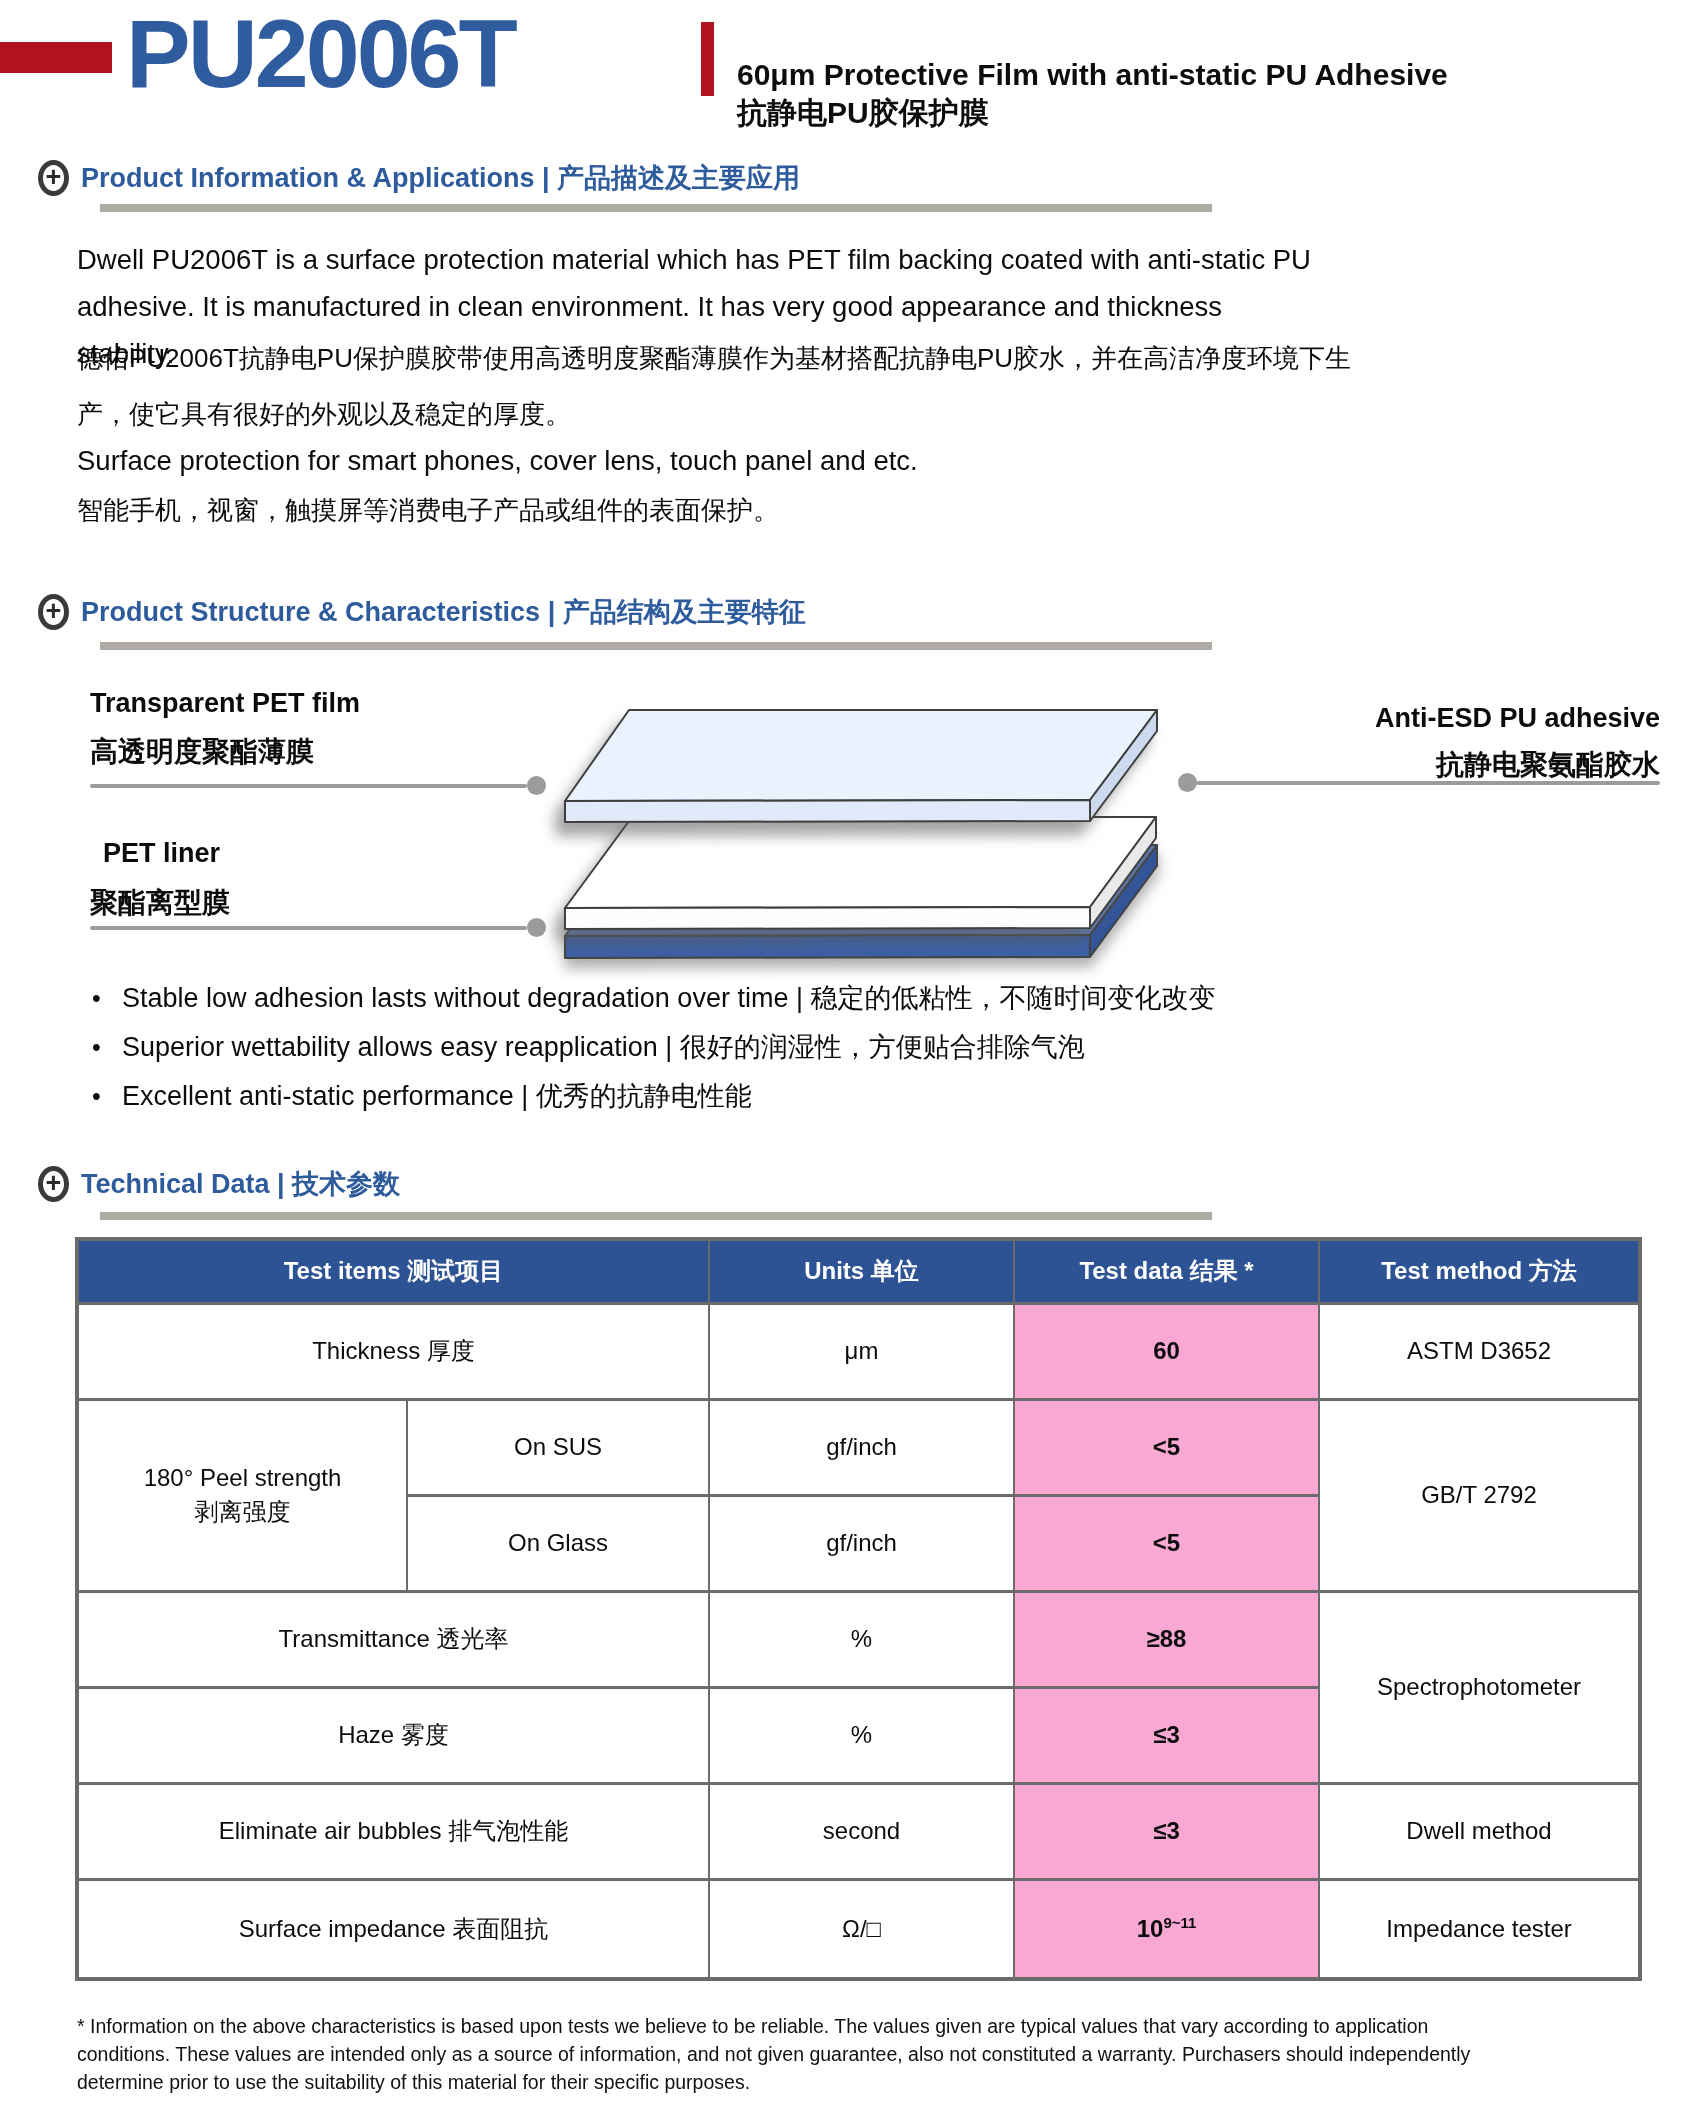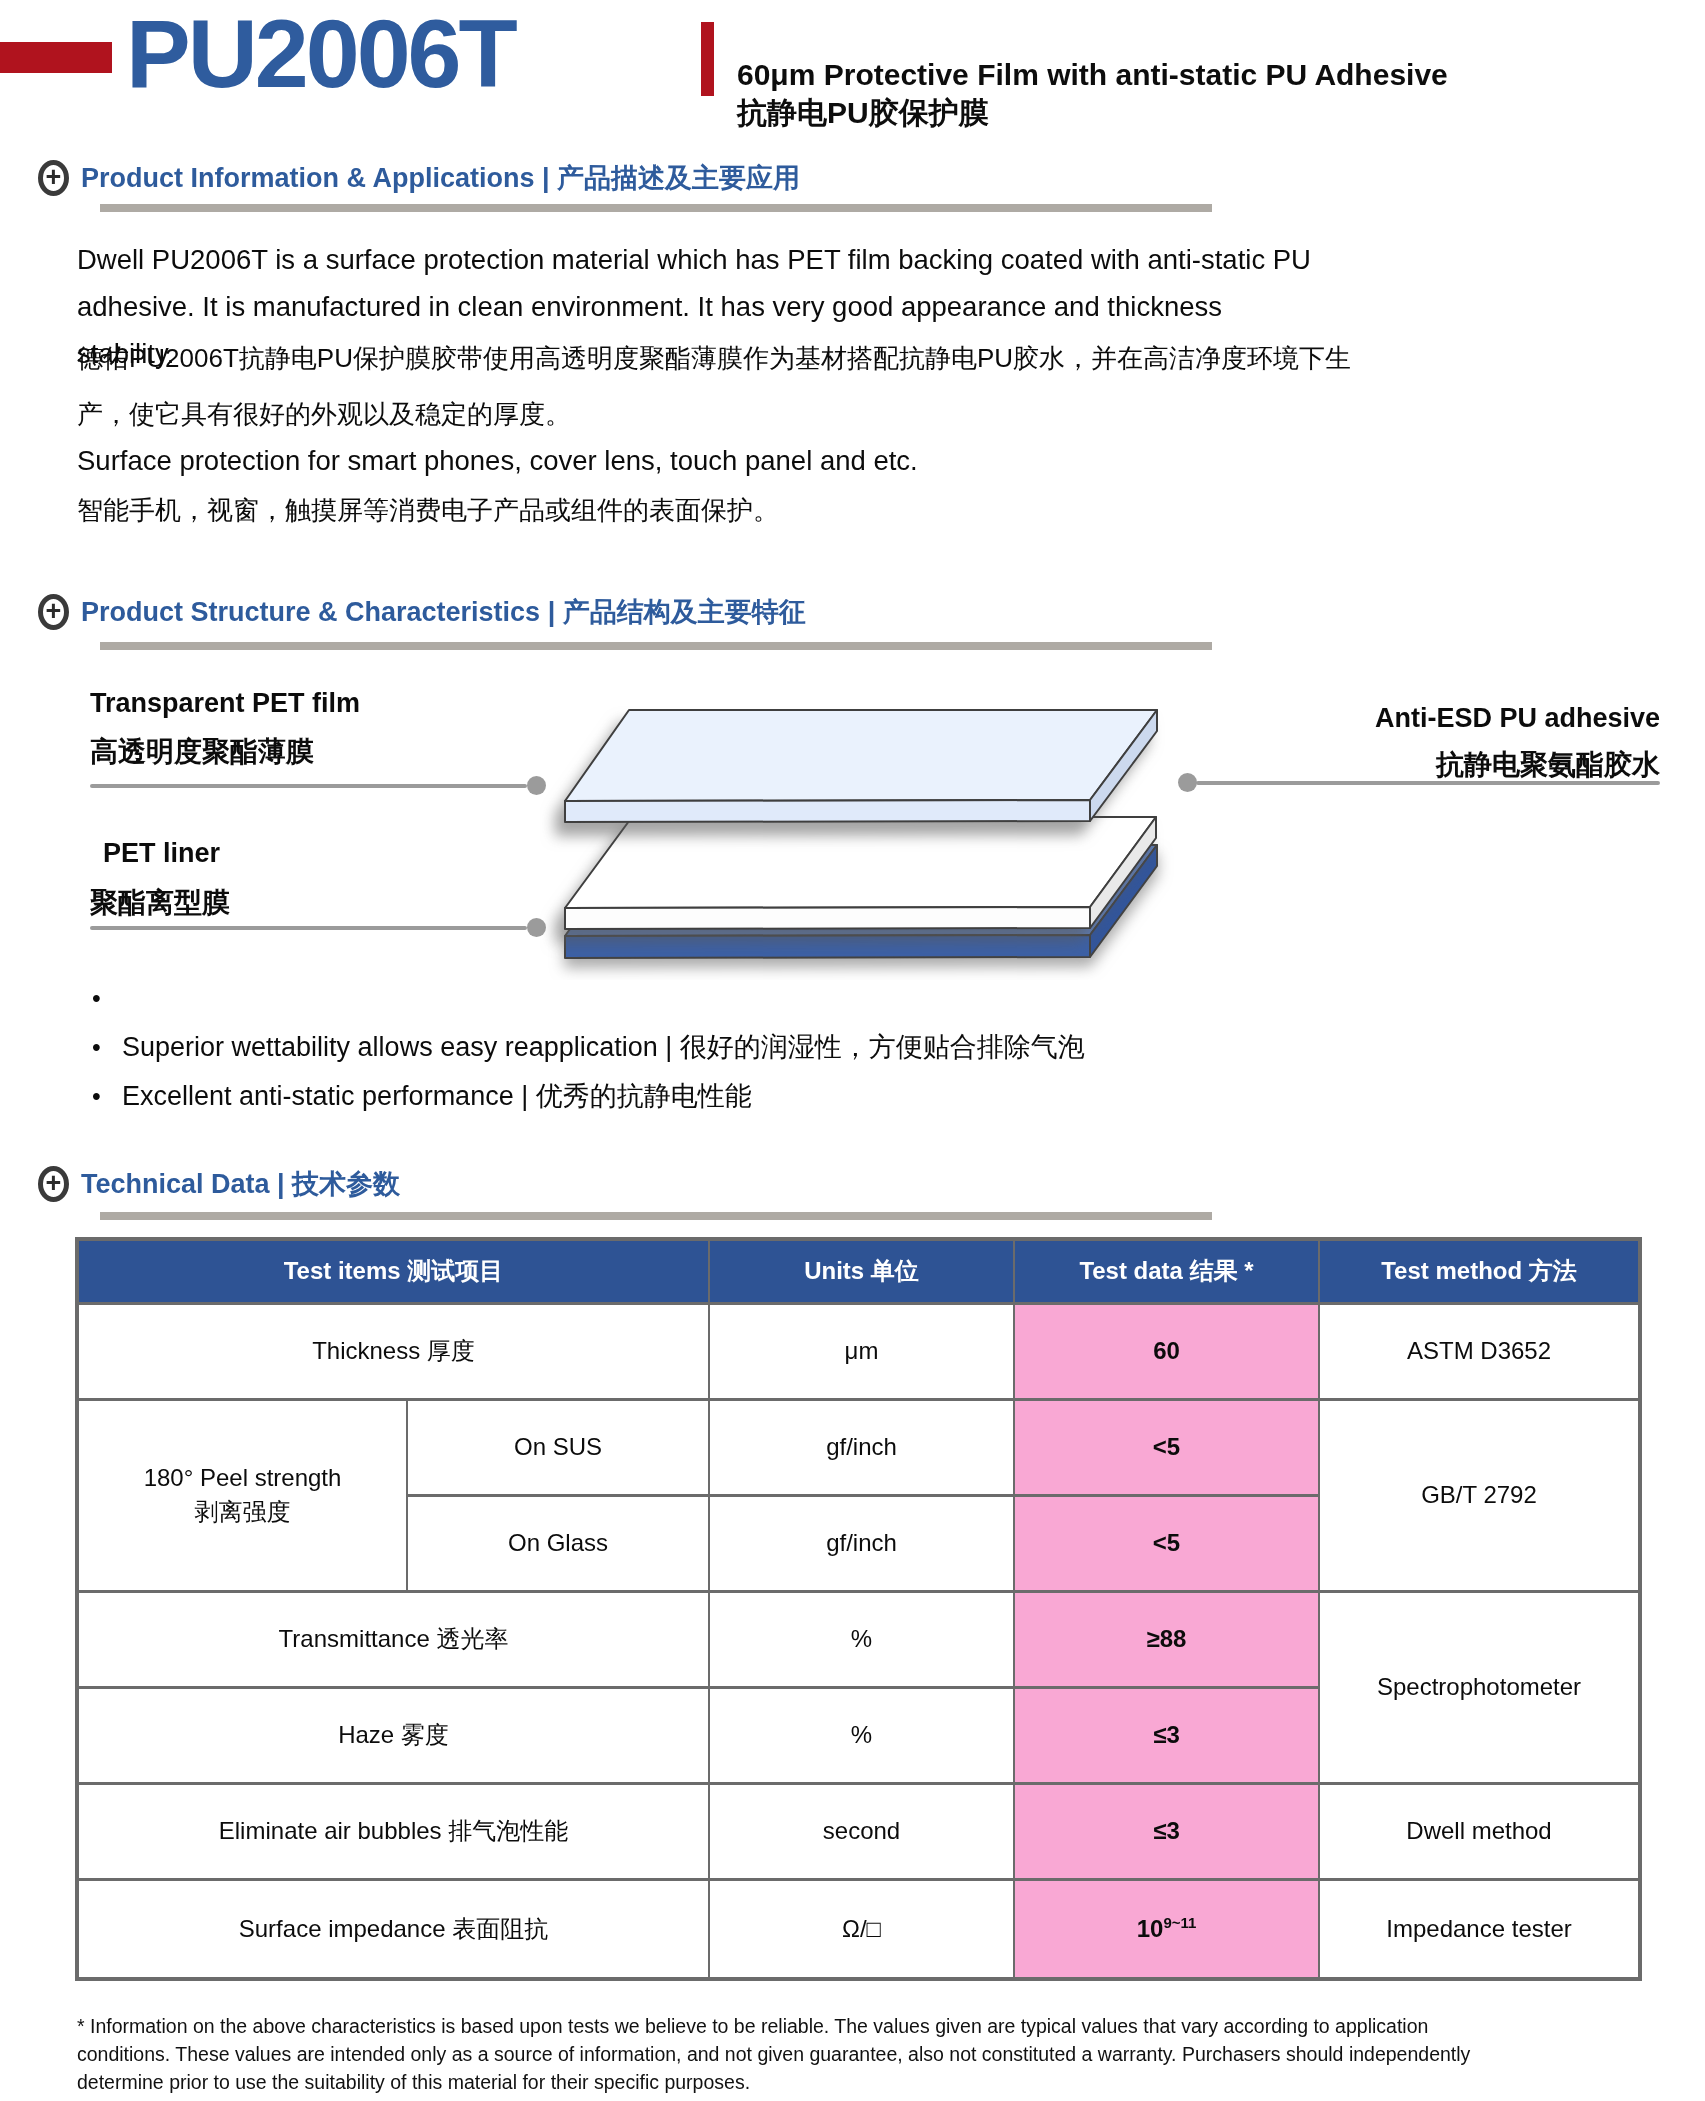--- a/index.html
+++ b/index.html
@@ -114,20 +114,21 @@
     <g class="slab-hi" stroke="#3f3f3f" stroke-width="2" stroke-linejoin="round">
       <polygon points="89,50 617,50 550,140 25,141" fill="#eaf2fd"></polygon>
       <polygon points="25,141 550,140 550,161 25,162" fill="#e0eafa"></polygon>
       <polygon points="617,50 617,71 550,161 550,140" fill="#ccd9ee"></polygon>
     </g>
   </svg>
 
   <div class="bullets">
     <div class="bullet-row">
       <span class="bullet-dot">•</span>
+      <span class="bullet-text">Stable low adhesion lasts without degradation over time | 稳定的低粘性，不随时间变化改变</span>
     </div>
     <div class="bullet-row">
       <span class="bullet-dot">•</span>
       <span class="bullet-text">Superior wettability allows easy reapplication | 很好的润湿性，方便贴合排除气泡</span>
     </div>
     <div class="bullet-row">
       <span class="bullet-dot">•</span>
       <span class="bullet-text">Excellent anti-static performance | 优秀的抗静电性能</span>
     </div>
   </div>

